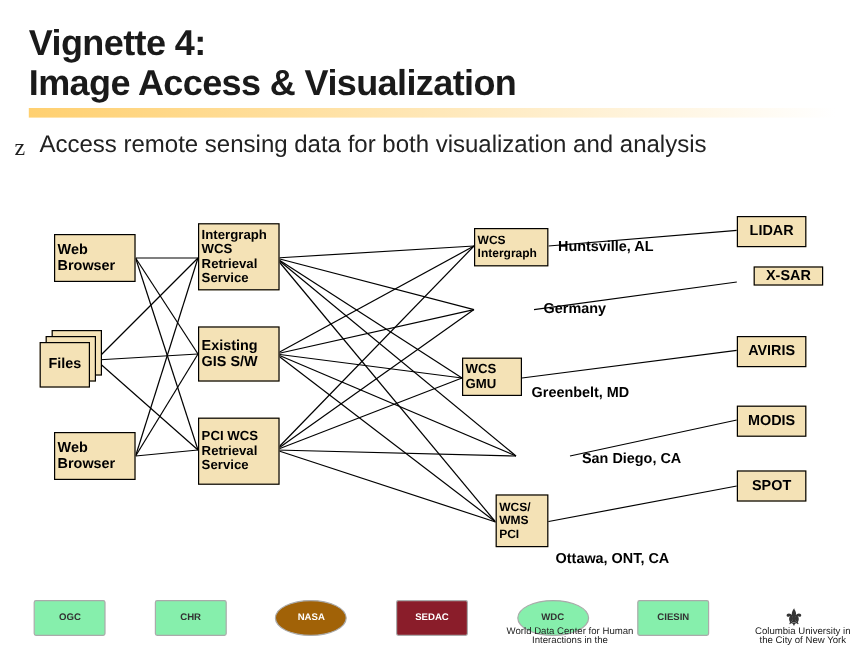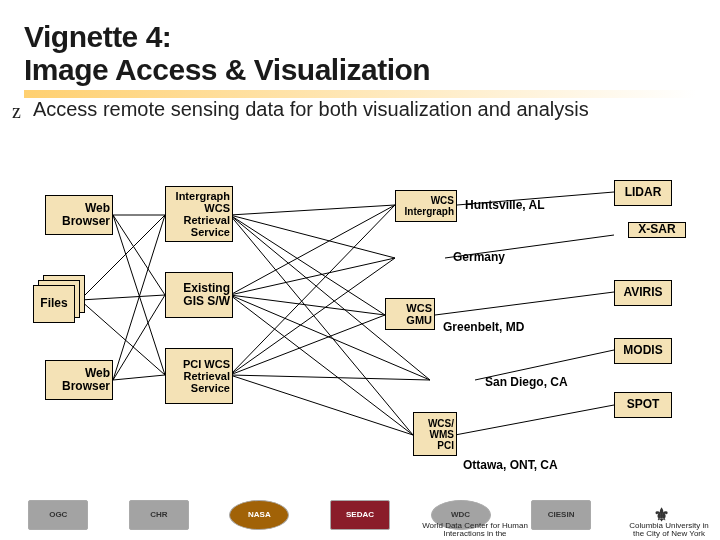--- a/index.html
+++ b/index.html
@@ -1,27 +1,27 @@
 <!DOCTYPE html>
 <html><head>
 <meta charset="utf-8">
 <style>
 *{margin:0;padding:0;box-sizing:border-box}
 body{width:720px;height:540px;font-family:Arial,Helvetica,sans-serif;background:#fff;position:relative;overflow:hidden}
 .slide{padding:20px 24px 8px 24px}
 .title{font-size:30px;font-weight:900;color:#1a1a1a;letter-spacing:-0.5px;line-height:1.1}
 .title-underline{margin-top:4px;height:8px;background:linear-gradient(to right,#ffd070 0%,#fff 100%);width:100%}
-.sub{font-size:20px;color:#222}
+.sub{margin-top:12px;font-size:20px;color:#222}
 .diagram{position:absolute;left:0;top:180px;width:720px;height:310px}
-.box{position:absolute;background:#f4e2b6;border:1px solid #000;font-size:12px;font-weight:bold;text-align:right;display:flex;align-items:center;justify-content:center;line-height:1.1;padding:2px}
+.box{position:absolute;background:#f4e2b6;border:1px solid #000;font-size:12px;font-weight:bold;text-align:left;display:flex;align-items:center;justify-content:center;line-height:1.1;padding:2px}
 .stack{position:absolute}
 .stack .s{position:absolute;background:#f4e2b6;border:1px solid #000}
 svg.lines{position:absolute;left:0;top:0;width:720px;height:310px}
 .footer{position:absolute;left:0;bottom:0;width:720px;height:50px;display:flex;align-items:center;justify-content:space-around;padding:0 8px;font-size:7px;color:#333}
-.footer .logo{width:60px;height:30px;background:#a3a3a3;border:1px solid #aaa;border-radius:2px;display:flex;align-items:center;justify-content:center;font-size:8px;font-weight:bold;text-align:center;line-height:1}
+.footer .logo{width:60px;height:30px;background:#86efac;border:1px solid #aaa;border-radius:2px;display:flex;align-items:center;justify-content:center;font-size:8px;font-weight:bold;text-align:center;line-height:1}
 .footnote{position:absolute;font-size:8px;color:#222;text-align:center;line-height:1}
 .ottawa{position:absolute;font-size:12px;font-weight:bold}
 .ziria{position:relative;left:-12px;top:2px;font-family:'Zapf Dingbats',serif}
 </style>
 </head>
 <body>
 
 <div class="slide">
   <div class="title">
     <span>Vignette 4:</span><br>

